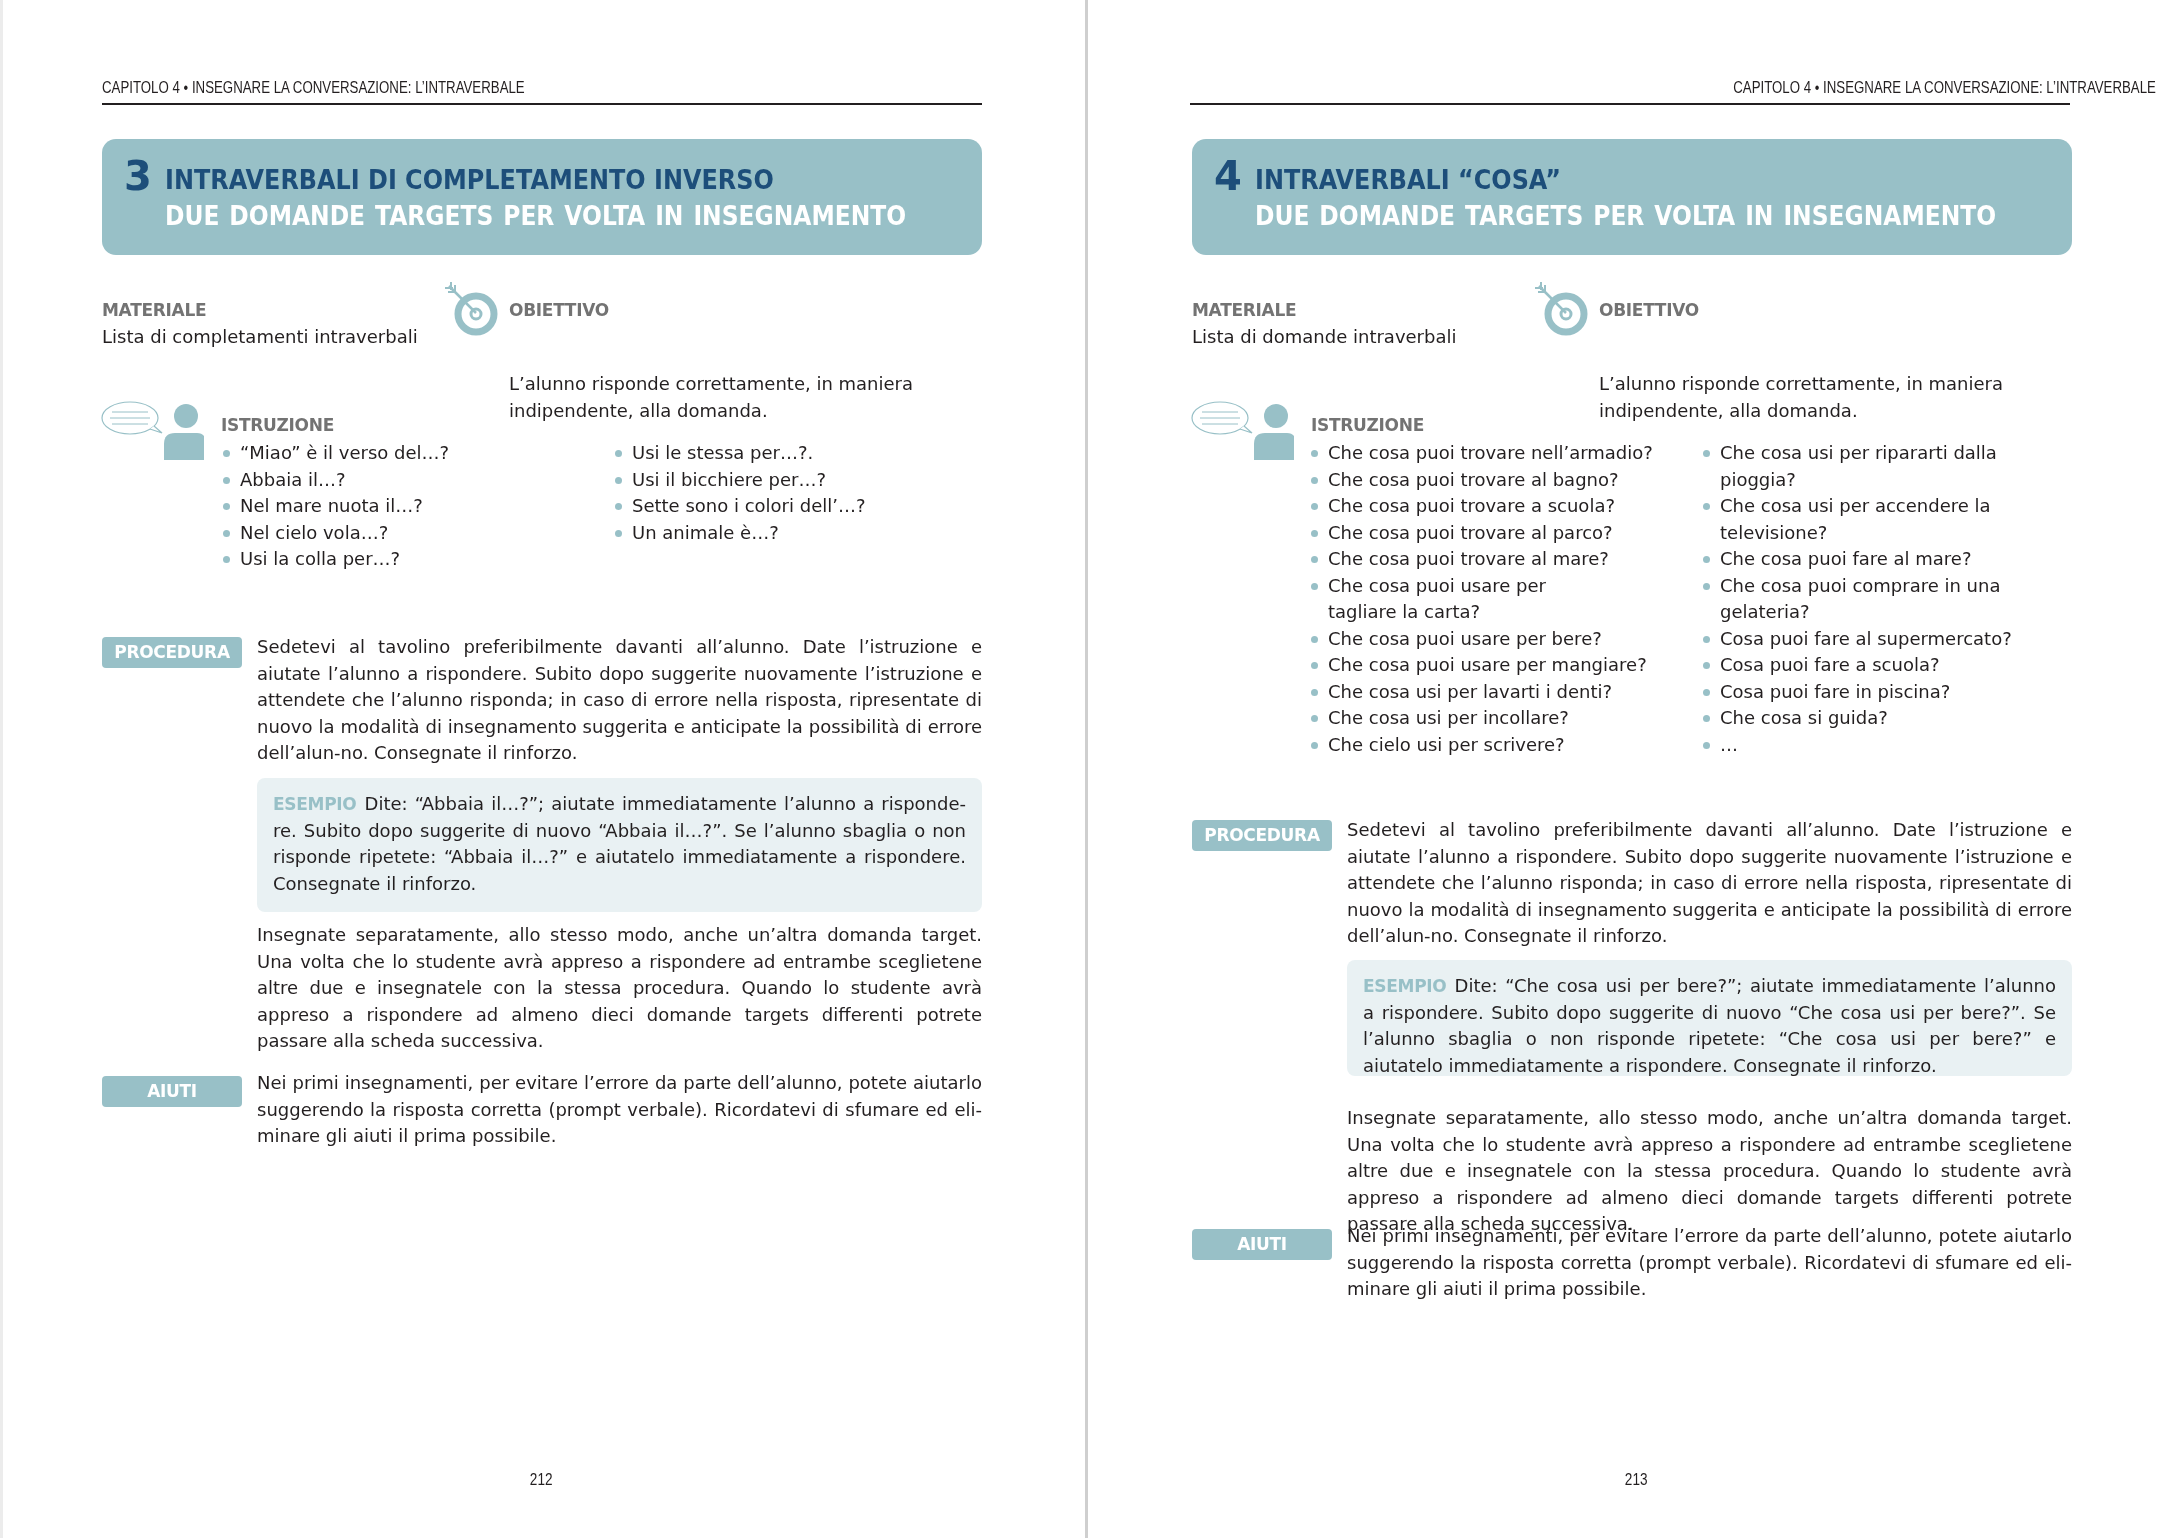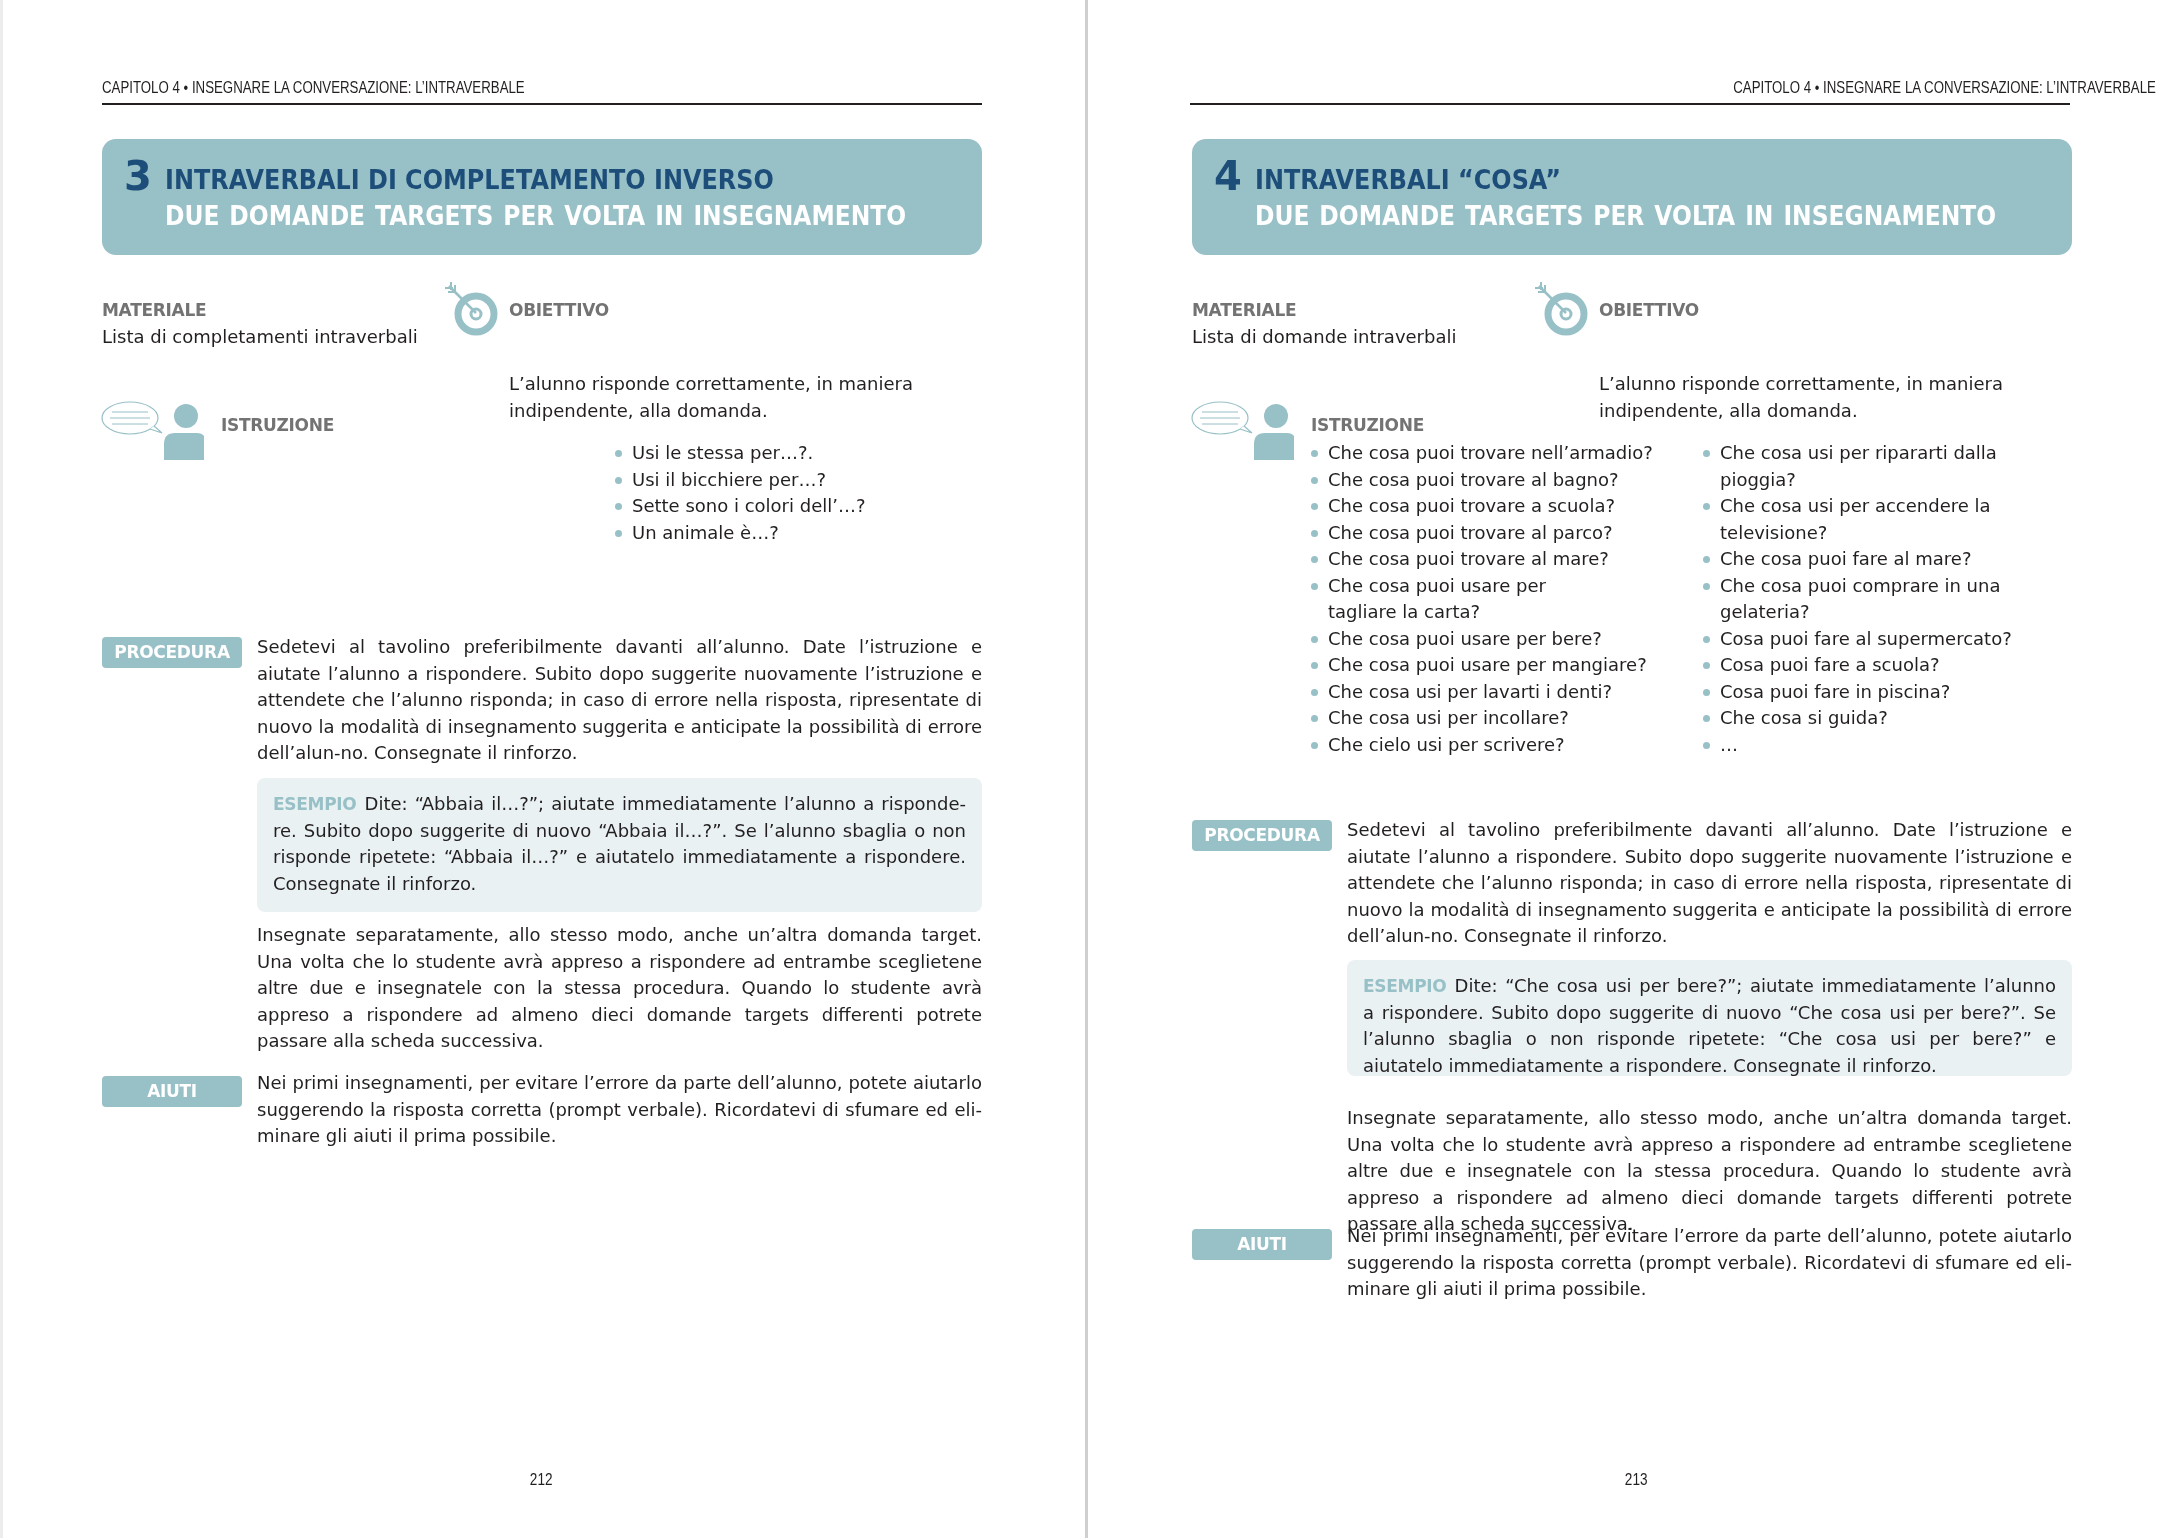--- a/index.html
+++ b/index.html
@@ -128,20 +128,27 @@
     <ellipse cx="30" cy="18" rx="28" ry="16" fill="none" stroke="#98c0c7" stroke-width="1.2"></ellipse>
     <path d="M50 29 L62 33 L54 26" fill="#ffffff" stroke="#98c0c7" stroke-width="1.2"></path>
     <line x1="12" y1="12" x2="48" y2="12" stroke="#98c0c7" stroke-width="1"></line>
     <line x1="10" y1="18" x2="50" y2="18" stroke="#98c0c7" stroke-width="1"></line>
     <line x1="12" y1="24" x2="48" y2="24" stroke="#98c0c7" stroke-width="1"></line>
     <circle cx="86" cy="16" r="12" fill="#98c0c7"></circle>
     <path d="M64 60 L64 44 Q64 33 75 33 L97 33 Q106 33 106 44 L106 60 Z" fill="#98c0c7"></path>
   </svg>
   <div class="label istruzione-label">ISTRUZIONE</div>
 
+  <ul class="list col1">
+    <li>“Miao” è il verso del…?</li>
+    <li>Abbaia il…?</li>
+    <li>Nel mare nuota il…?</li>
+    <li>Nel cielo vola…?</li>
+    <li>Usi la colla per…?</li>
+  </ul>
   <ul class="list col2">
     <li>Usi le stessa per…?.</li>
     <li>Usi il bicchiere per…?</li>
     <li>Sette sono i colori dell’…?</li>
     <li>Un animale è…?</li>
   </ul>
 
   <div class="badge" style="left:102px; top:637px;">PROCEDURA</div>
   <div class="body-text para" style="left:257px; top:634px;">Sedetevi al tavolino preferibilmente davanti all’alunno. Date l’istruzione e aiutate l’alunno a rispondere. Subito dopo suggerite nuovamente l’istruzione e attendete che l’alunno risponda; in caso di errore nella risposta, ripresentate di nuovo la modalità di insegnamento suggerita e anticipate la possibilità di errore dell’alun-no. Consegnate il rinforzo.</div>
 

